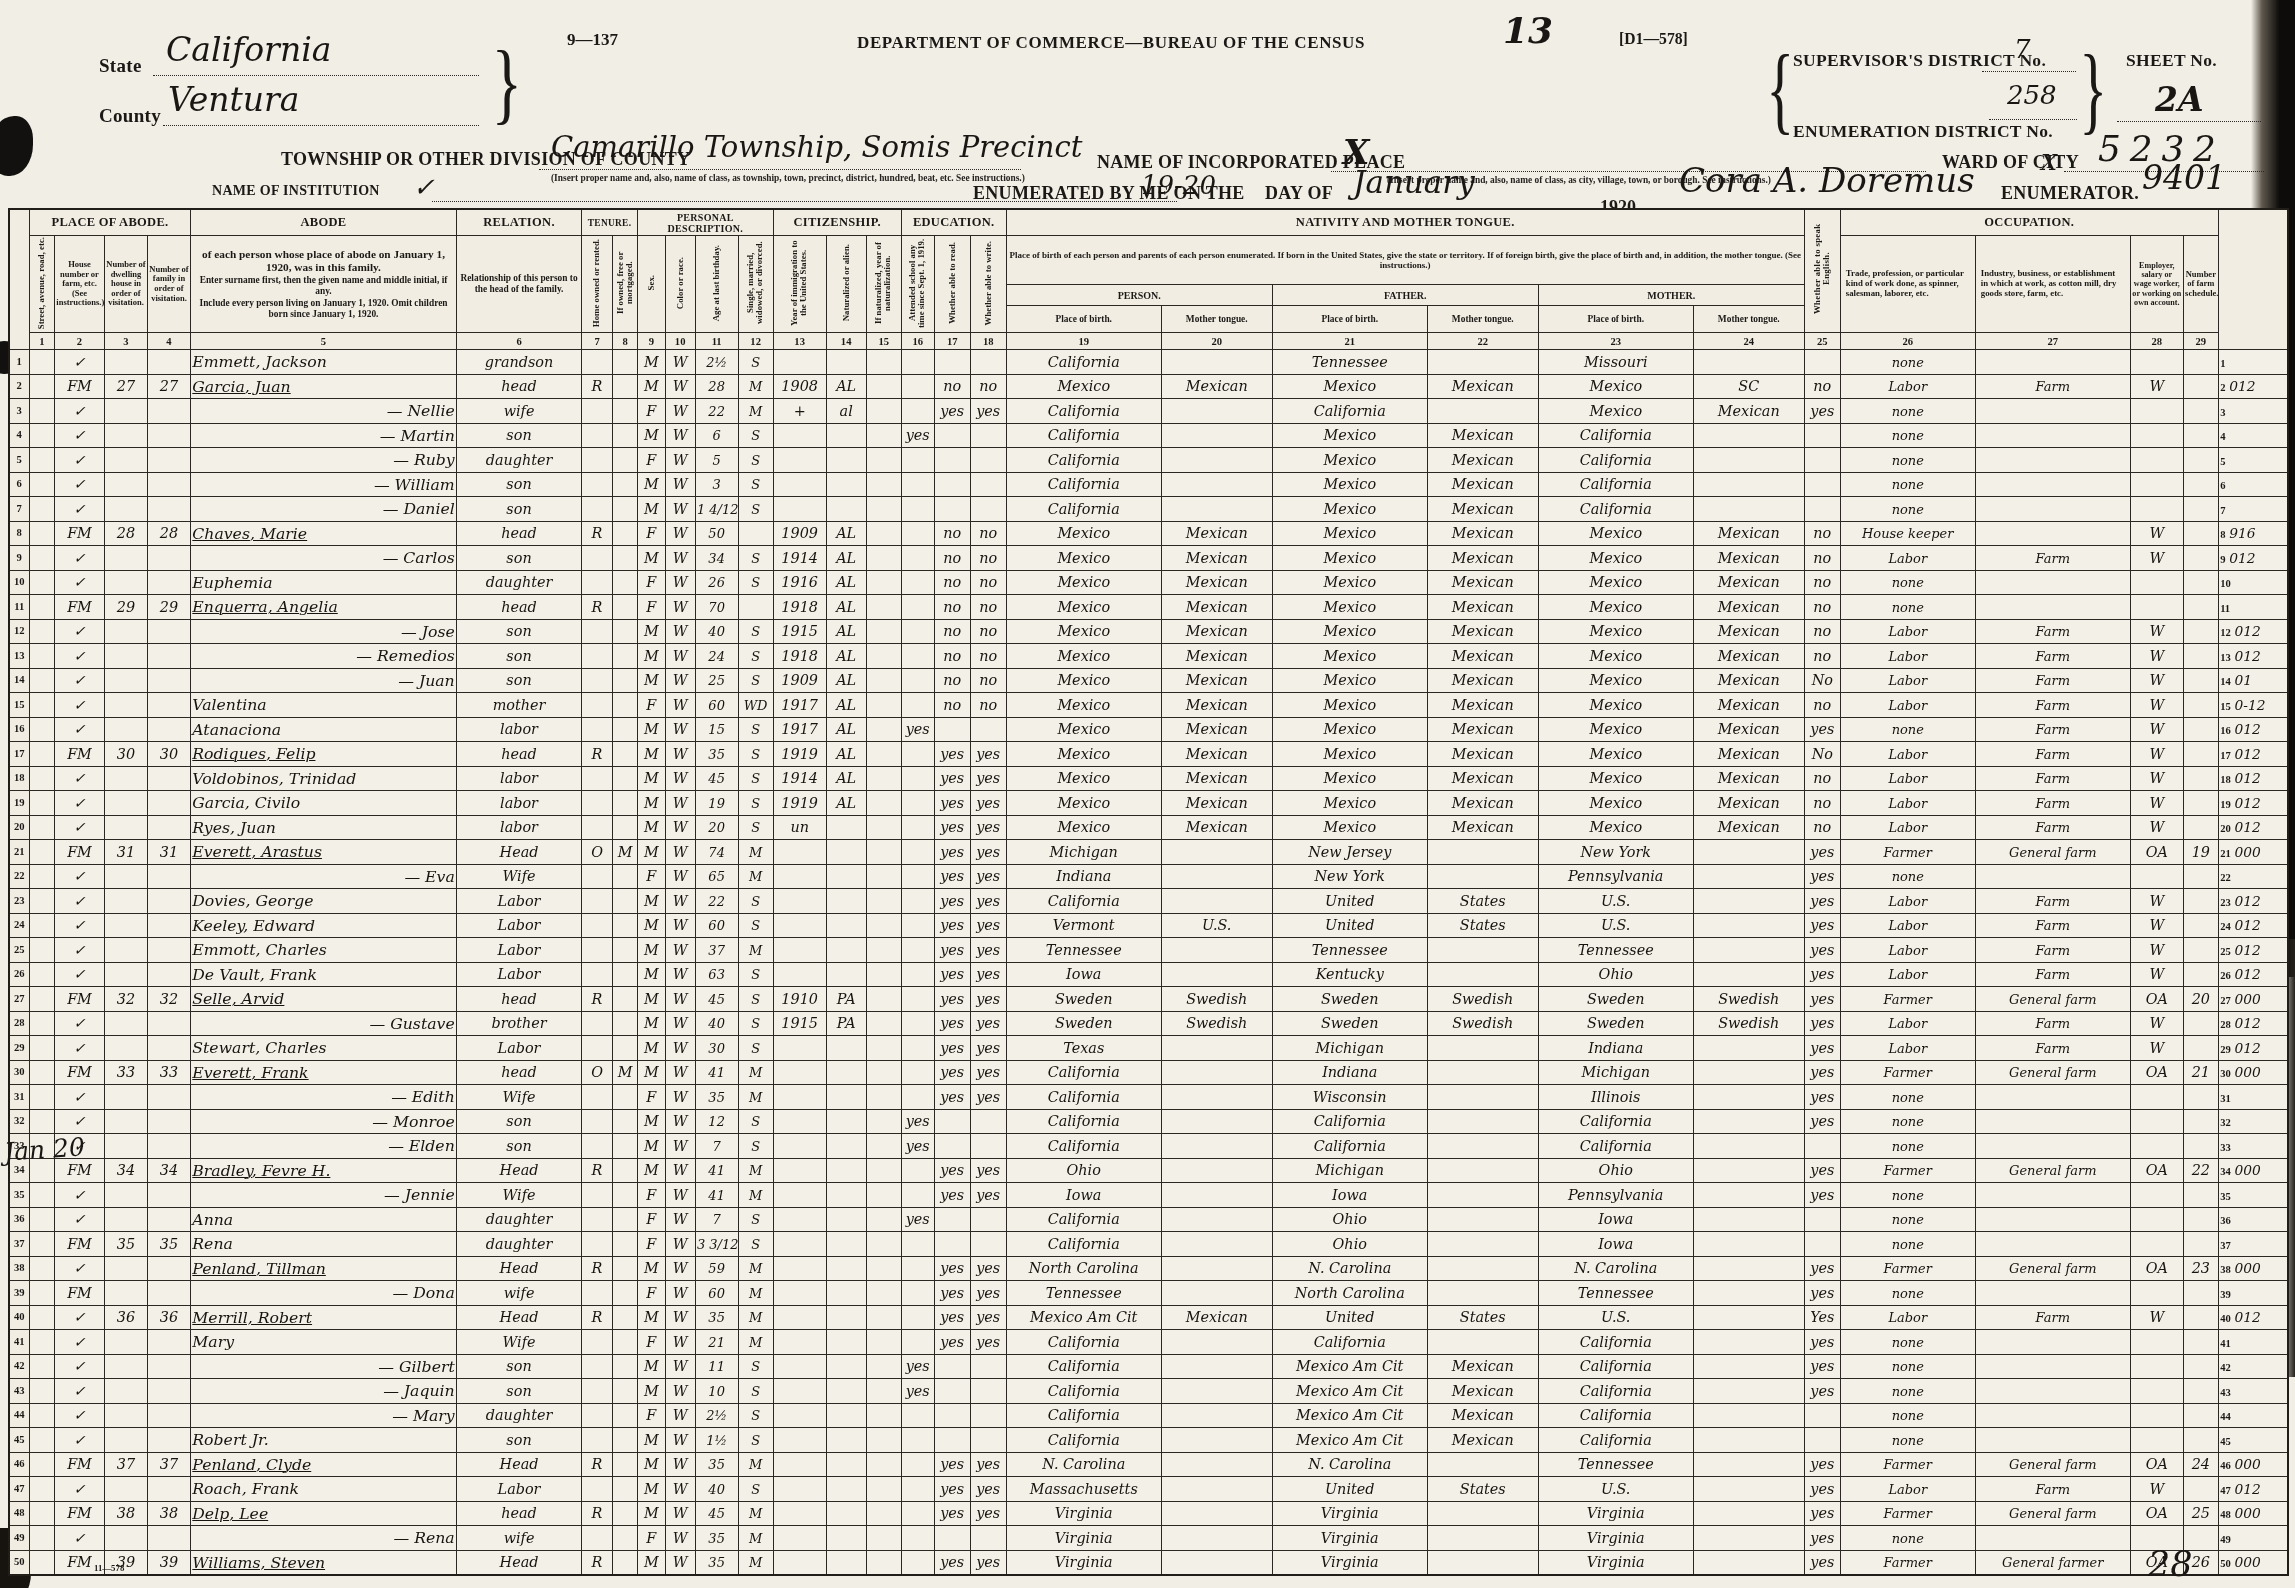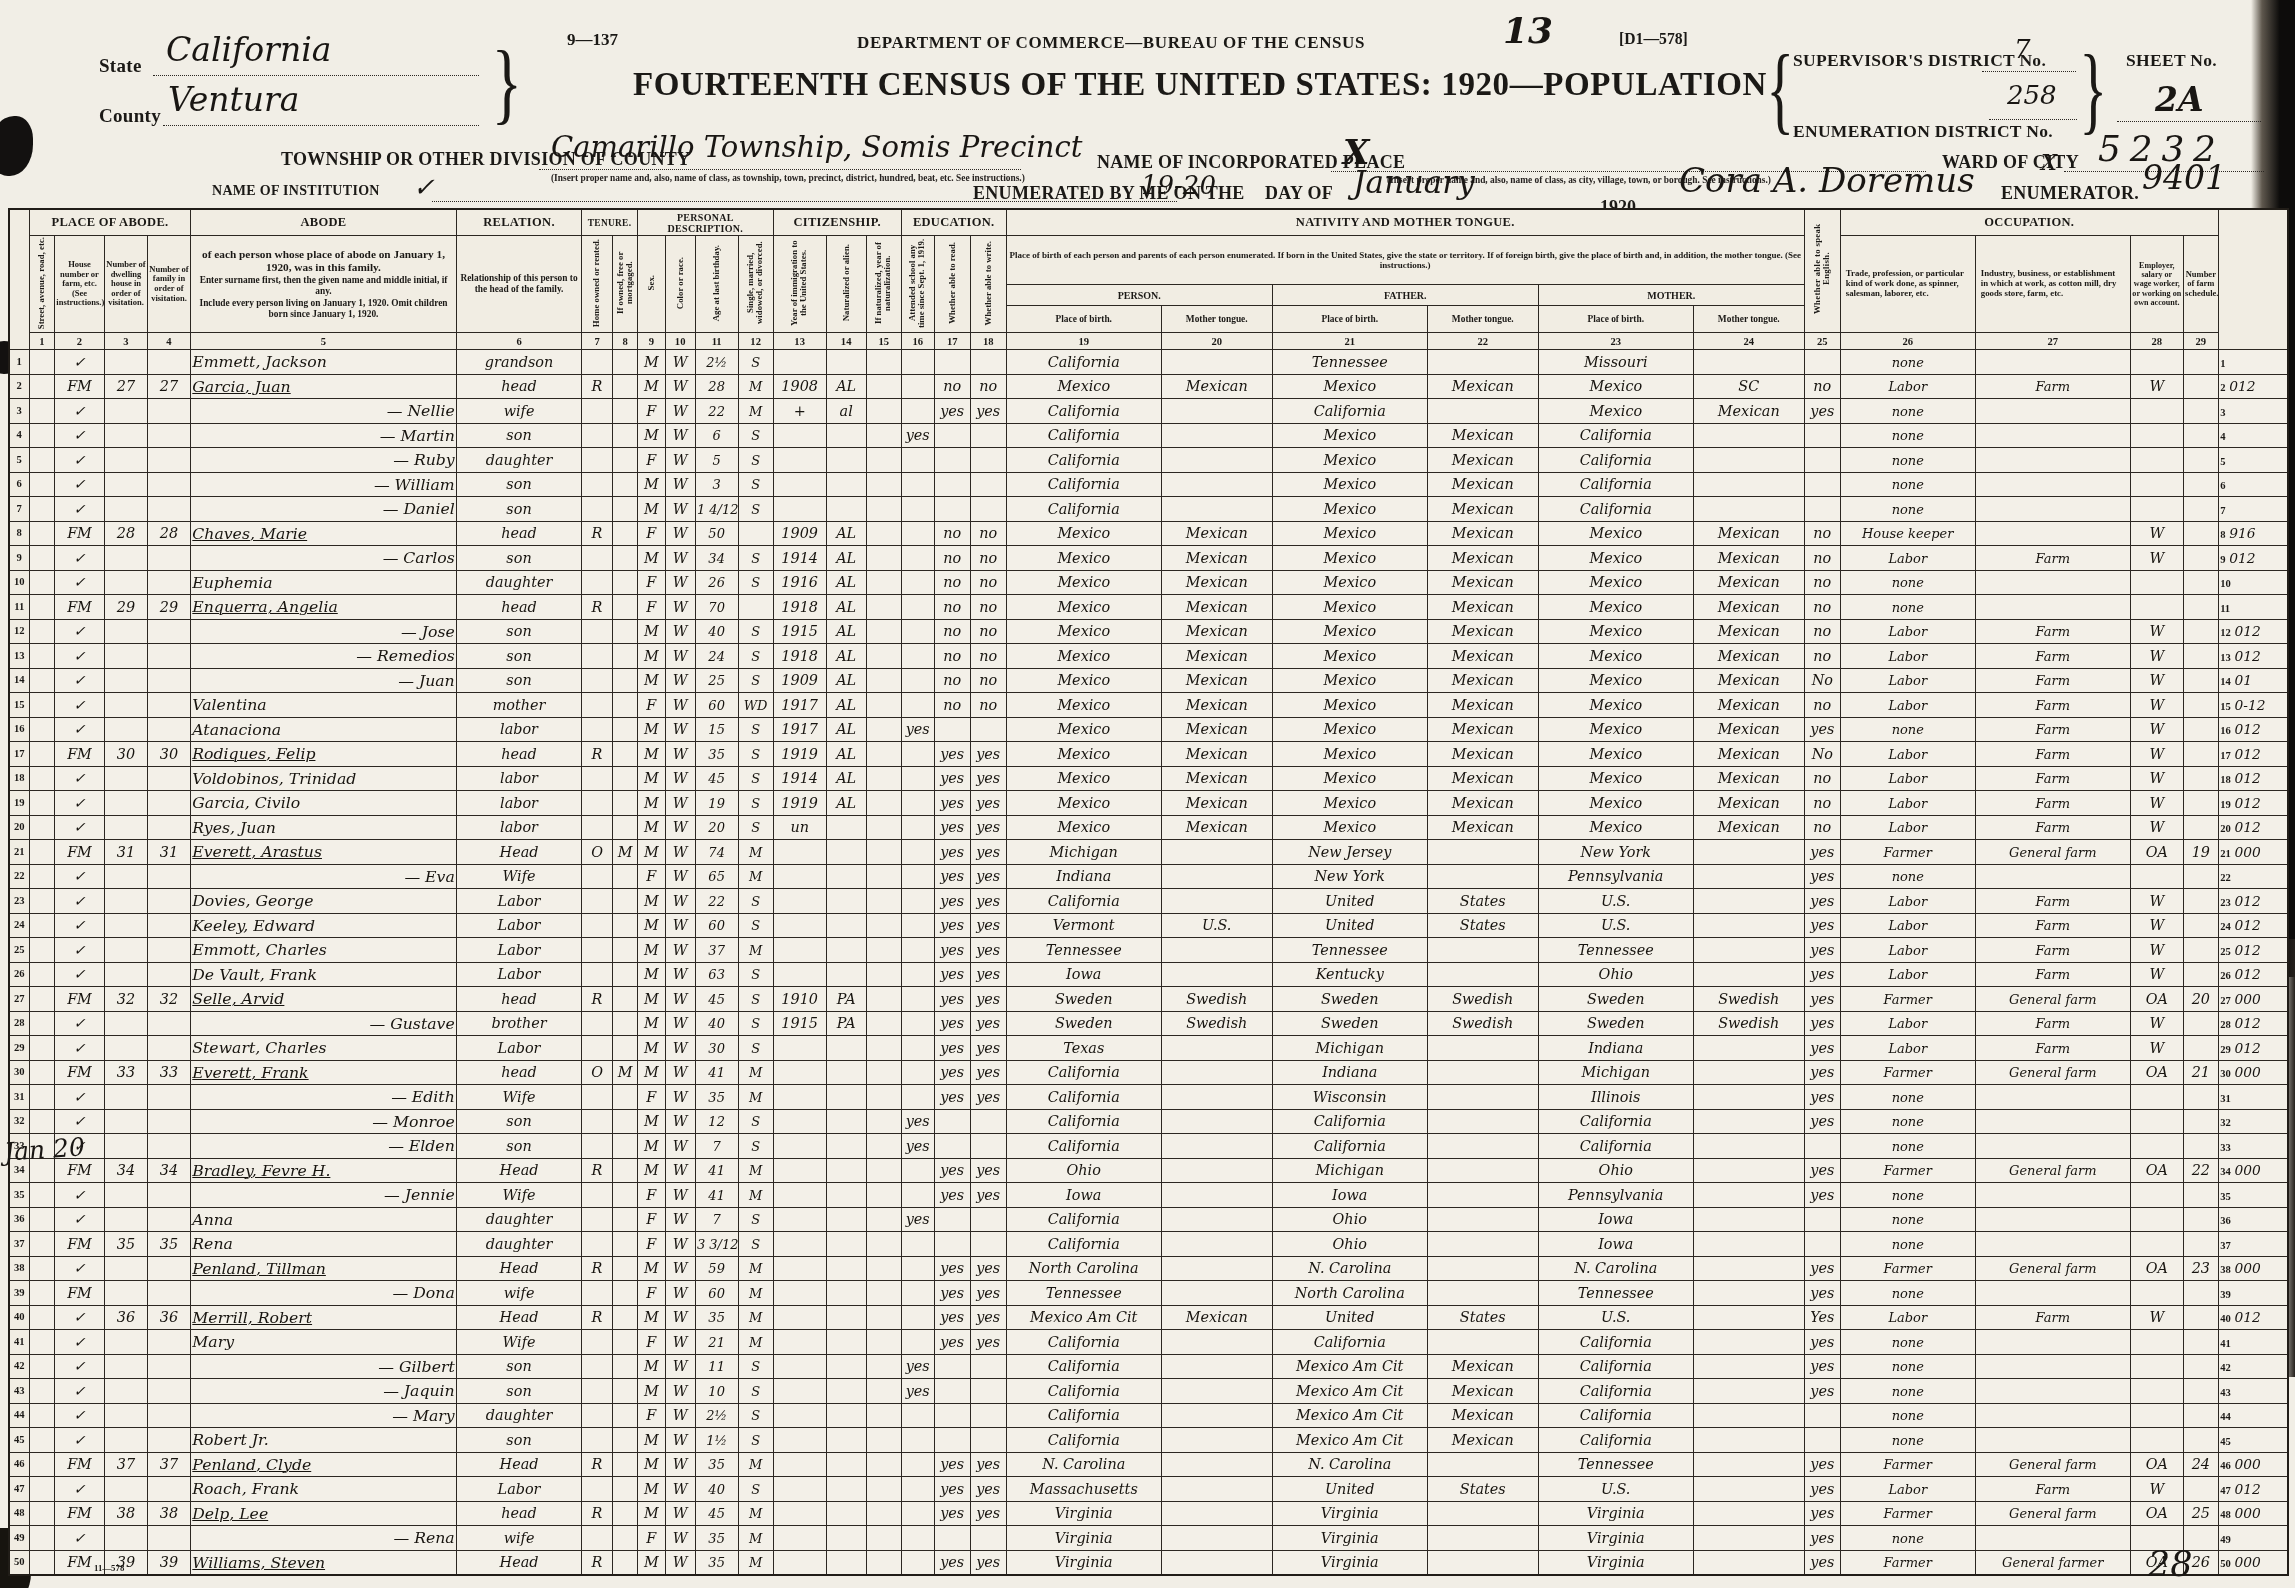--- a/index.html
+++ b/index.html
@@ -80,21 +80,20 @@
     <span class="dots" style="left:153px;top:74px;width:326px;"></span>
     <span class="pl sc" style="left:99px;top:105px;font-size:19px;">County</span>
     <span class="hw" style="position:absolute;left:168px;top:80px;font-size:33px;">Ventura</span>
     <span class="dots" style="left:163px;top:124px;width:316px;"></span>
     <span class="brace" style="left:485px;top:30px;font-size:91px;transform:scaleX(.7);">}</span>
 
     <span class="pl" style="left:567px;top:30px;font-size:17px;">9—137</span>
     <span class="pl" style="left:857px;top:33px;font-size:17px;letter-spacing:0.6px;">DEPARTMENT OF COMMERCE—BUREAU OF THE CENSUS</span>
     <span class="hw" style="position:absolute;left:1503px;top:8.8px;font-size:36px;font-weight:bold;">13</span>
     <span class="pl" style="left:1619px;top:30px;font-size:15.7px;">[D1—578]</span>
-    <span class="pl" style="left:633px;top:66px;font-size:33px;letter-spacing:0.6px;">FOURTEENTH CENSUS OF THE UNITED STATES: 1920—POPULATION</span>
 
     <span class="brace" style="left:1757px;top:34px;font-size:97px;transform:scaleX(.6);">{</span>
     <span class="pl sc" style="left:1793px;top:50px;font-size:17.5px;">SUPERVISOR'S DISTRICT No.</span>
     <span class="hw" style="position:absolute;left:2014px;top:34px;font-size:26px;">7</span>
     <span class="dots" style="left:1982px;top:70px;width:94px;"></span>
     <span class="pl sc" style="left:1793px;top:97px;font-size:17.5px;margin-top:24px;">ENUMERATION DISTRICT No.</span>
     <span class="hw" style="position:absolute;left:2007px;top:80px;font-size:26px;">258</span>
     <span class="dots" style="left:1989px;top:118px;width:88px;"></span>
     <span class="brace" style="left:2070px;top:34px;font-size:97px;transform:scaleX(.6);">}</span>
     <span class="pl sc" style="left:2126px;top:50px;font-size:17.5px;">SHEET No.</span>

